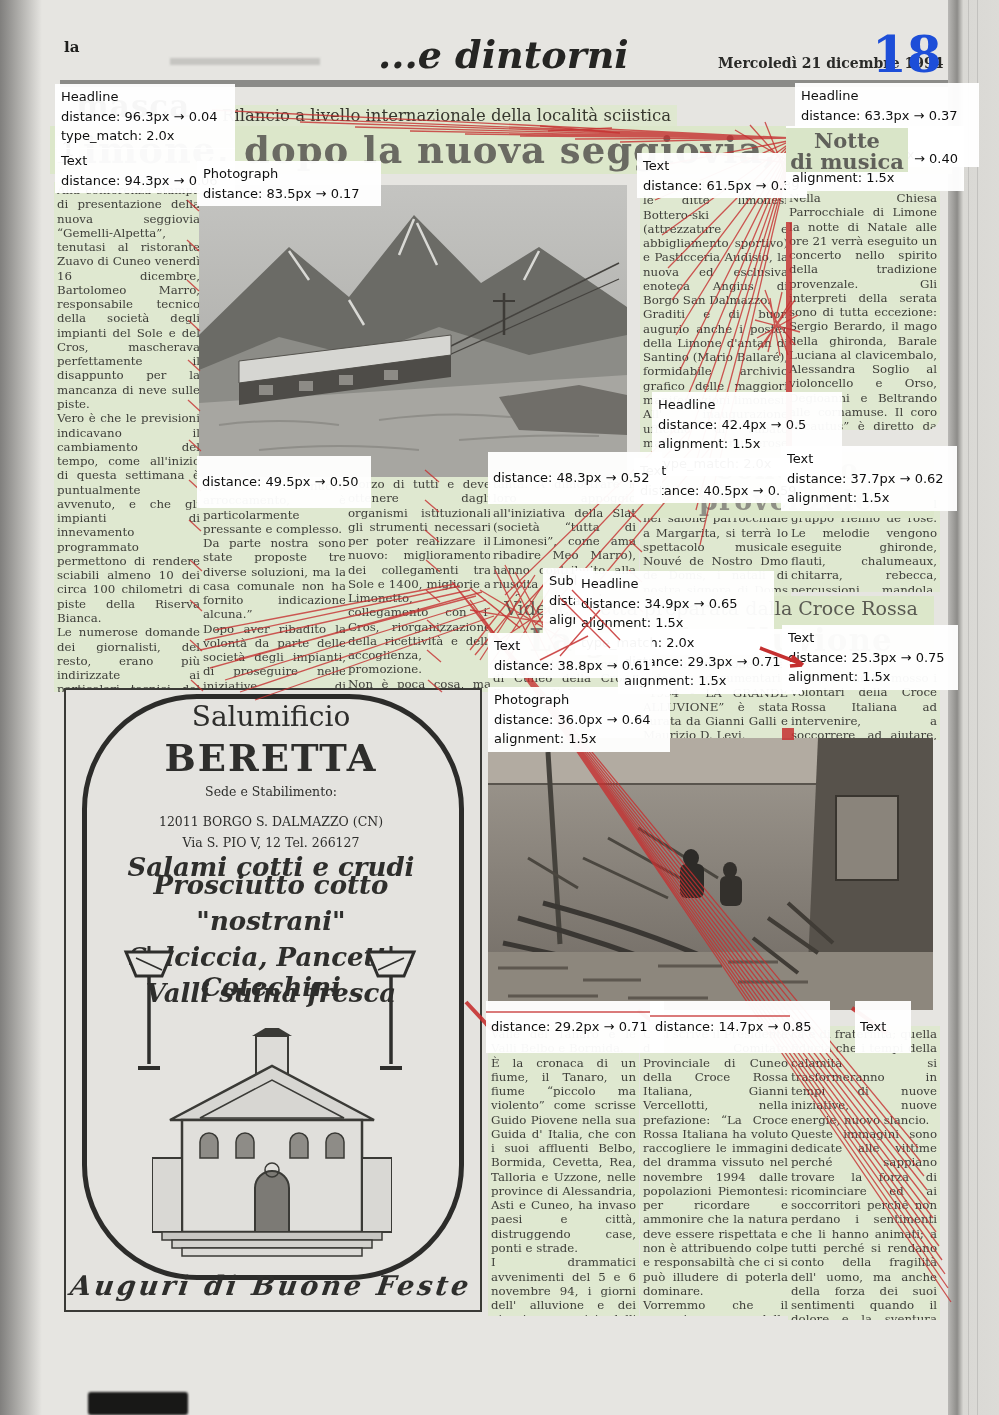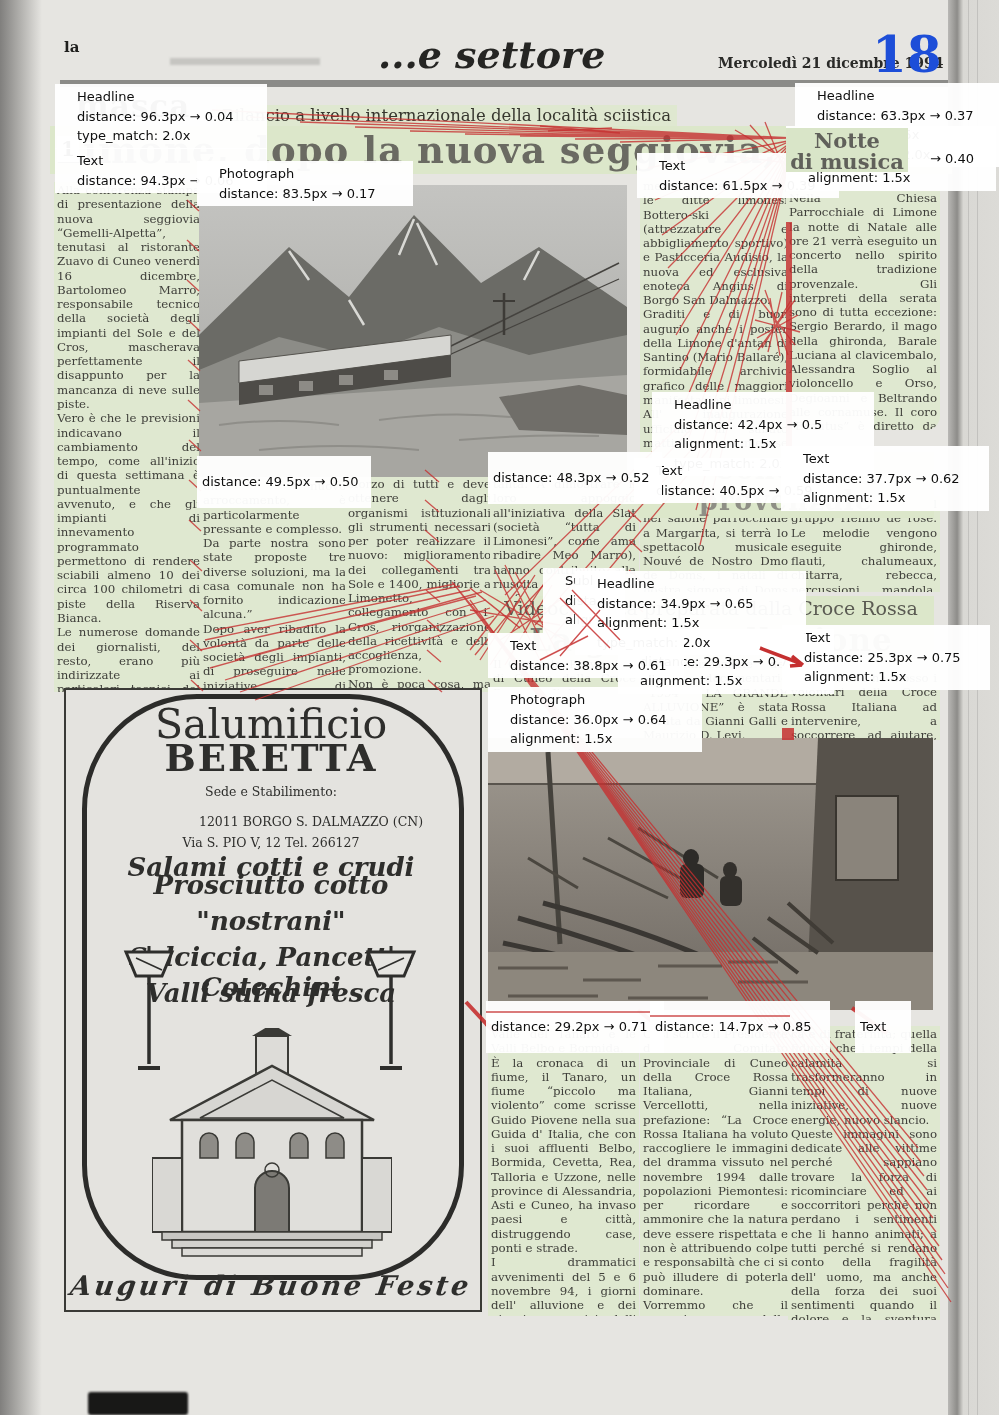--- a/index.html
+++ b/index.html
@@ -9,21 +9,21 @@
   .edgeL{position:absolute;left:0;top:0;width:42px;height:1415px;
          background:linear-gradient(90deg,#807f7d,#aeadaa 45%,#e6e5e1);}
   .edgeR{position:absolute;left:948px;top:0;width:51px;height:1415px;
          background:linear-gradient(90deg,#b9b8b5,#8d8c89 18%,#d9d8d4 30%,#dcdbd7);}
   .crease{position:absolute;top:0;height:1415px;width:1px;background:#c2c1be;}
   .abs{position:absolute;}
   .greened{background:#dfe8d0;}
   .col{position:absolute;overflow:hidden;text-align:justify;font-size:11.8px;line-height:1.21;
        color:#3f3f3a;white-space:pre-line;padding:1px 3px;}
   .ann{position:absolute;background:rgba(255,255,255,.96);font-family:"DejaVu Sans",sans-serif;
-       font-size:13px;color:#0e0e0e;line-height:1.5;padding:3px 22px;}
+       font-size:13px;color:#0e0e0e;line-height:1.5;padding:3px 6px;}
   .ann .al{white-space:nowrap;}
   .ann .al-right{text-align:right;}
   .ann1{height:20px;padding:16px 5px;line-height:20px;}
   .masthead-small{position:absolute;left:64px;top:38px;font-size:15px;font-weight:700;color:#1f1f1d;}
   .masthead{position:absolute;left:76px;top:40px;font-size:31px;font-weight:700;color:#1c1c1a;letter-spacing:1px;margin-top:48px;}
   .paper-title{position:absolute;left:378px;top:32px;font-size:38px;font-weight:700;font-style:italic;color:#252523;}
   .dateline{position:absolute;left:718px;top:55px;font-size:14px;font-weight:700;color:#2a2a28;}
   .pagenum{position:absolute;left:872px;top:25px;font-size:50px;font-weight:700;color:#1d4ed8;}
   .rule{position:absolute;left:60px;top:80px;width:888px;height:7px;background:#8b8b88;}
   .kicker{position:absolute;left:216px;top:105px;font-size:16.5px;color:#37372f;background:#dfe8d0;padding:1px 6px;}
@@ -53,21 +53,21 @@
 <div id="stage">
   <div class="paper"></div>
   <div class="edgeL"></div>
   <div class="edgeR"></div>
   <div class="crease" style="left:968px"></div>
   <div class="crease" style="left:977px"></div>
   <div class="faint"></div>
 
   <div class="masthead-small">la</div>
   <div class="masthead">masca</div>
-  <div class="paper-title">...e settore</div>
+  <div class="paper-title">...e dintorni</div>
   <div class="dateline">Mercoledì 21 dicembre 1994</div>
   <div class="pagenum">18</div>
   <div class="rule"></div>
 
   <div class="kicker">Rilancio a livello internazionale della località sciistica</div>
   <div class="h-limone">Limone, dopo la nuova seggiovia, la neve</div>
   <div class="onebox">1</div>
 
   <div class="col greened" style="left:54px;top:182px;width:143px;height:508px">Alla conferenza stampa di presentazione della nuova seggiovia “Gemelli-Alpetta”, tenutasi al ristorante Zuavo di Cuneo venerdì 16 dicembre, Bartolomeo Marro, responsabile tecnico della società degli impianti del Sole e del Cros, mascherava perfettamente il disappunto per la mancanza di neve sulle piste.
 Vero è che le previsioni indicavano il cambiamento del tempo, come all'inizio di questa settimana è puntualmente avvenuto, e che gli impianti di innevamento programmato permettono di rendere sciabili almeno 10 dei circa 100 chilometri di piste della Riserva Bianca.
@@ -154,25 +154,25 @@
 È la cronaca di un fiume, il Tanaro, un fiume “piccolo ma violento” come scrisse Guido Piovene nella sua Guida d' Italia, che con i suoi affluenti Belbo, Bormida, Cevetta, Rea, Talloria e Uzzone, nelle province di Alessandria, Asti e Cuneo, ha invaso paesi e città, distruggendo case, ponti e strade.
 I drammatici avvenimenti del 5 e 6 novembre 94, i giorni dell' alluvione e dei giorni successivi dell' emergenza, vengono rivissuti attraverso le immagini girate da operatori professionisti, ma anche da molti videoamatori, presenti nei vari luoghi dove si sono verificati i disastri più gravi.</div>
   <div class="col greened" style="left:640px;top:1026px;width:145px;height:288px">Così scrive il Presidente del Comitato Provinciale di Cuneo della Croce Rossa Italiana, Gianni Vercellotti, nella prefazione: “La Croce Rossa Italiana ha voluto raccogliere le immagini del dramma vissuto nel novembre 1994 dalle popolazioni Piemontesi: per ricordare e ammonire che la natura deve essere rispettata e non è attribuendo colpe e responsabiltà che ci si può illudere di poterla dominare.
 Vorremmo che il racconto della angosciosa vicenda vissuta dal Monregalese, dall' Albese, dall' Astigiano, dall' Alessandrino contribuisse a destare sentimenti di solidarietà e di fiducia, più che non polemiche e rancori: quella so-</div>
   <div class="col greened" style="left:788px;top:1026px;width:146px;height:292px">ca e di fraternità; quella fiducia che i tempi della calamità si trasformeranno in tempi di nuove iniziative, nuove energie, nuovo slancio.
 Queste immagini sono dedicate alle vittime perché sappiano trovare la forza di ricominciare ed ai soccorritori perché non perdano i sentimenti che li hanno animati; a tutti perché si rendano conto della fragilità dell' uomo, ma anche della forza dei suoi sentimenti quando il dolore e la sventura bussano alla porta”.
 La videocassetta “1994 - La Grande Alluvione” può essere richiesta presso le varie sedi della Crocè Rossa Italiana, oppure acquistata direttamente in edicola.</div>
 
   <div class="ad-outer"></div>
   <div class="ad-frame"></div>
-  <div class="ad-t" style="top:700px;font-size:41px;">Salumificio</div>
+  <div class="ad-t" style="top:700px;font-size:28px;">Salumificio</div>
   <div class="ad-t" style="top:736px;font-size:37px;font-weight:700;letter-spacing:2px;">BERETTA</div>
   <div class="ad-t" style="top:784px;font-size:12.5px;">Sede e Stabilimento:</div>
   <div class="ad-t" style="top:799px;font-size:12.5px;margin-top:36px;">Via S. PIO V, 12 Tel. 266127</div>
-  <div class="ad-t" style="top:814px;font-size:12.5px;padding-left:40px;">12011 BORGO S. DALMAZZO (CN)</div>
+  <div class="ad-t" style="top:814px;font-size:12.5px;">12011 BORGO S. DALMAZZO (CN)</div>
   <div class="ad-t" style="top:852px;font-size:26px;font-style:italic;font-weight:700;">Salami cotti e crudi</div>
   <div class="ad-t" style="top:870px;font-size:26px;font-style:italic;font-weight:700;">Prosciutto cotto</div>
   <div class="ad-t" style="top:906px;font-size:26px;font-style:italic;font-weight:700;">"nostrani"</div>
   <div class="ad-t" style="top:942px;font-size:26px;font-style:italic;font-weight:700;">Salciccia, Pancette, Cotechini</div>
   <div class="ad-t" style="top:978px;font-size:26px;font-style:italic;font-weight:700;">Valli suina fresca</div>
 
   <svg class="abs" style="left:118px;top:946px" width="62" height="126" viewBox="0 0 62 126">
     <polygon points="8,6 54,6 44,30 18,30" fill="#e6e5e1" stroke="#2e2e2c" stroke-width="3"></polygon>
     <line x1="31" y1="0" x2="31" y2="6" stroke="#2e2e2c" stroke-width="3"></line>
     <line x1="31" y1="30" x2="31" y2="118" stroke="#2e2e2c" stroke-width="3.5"></line>

